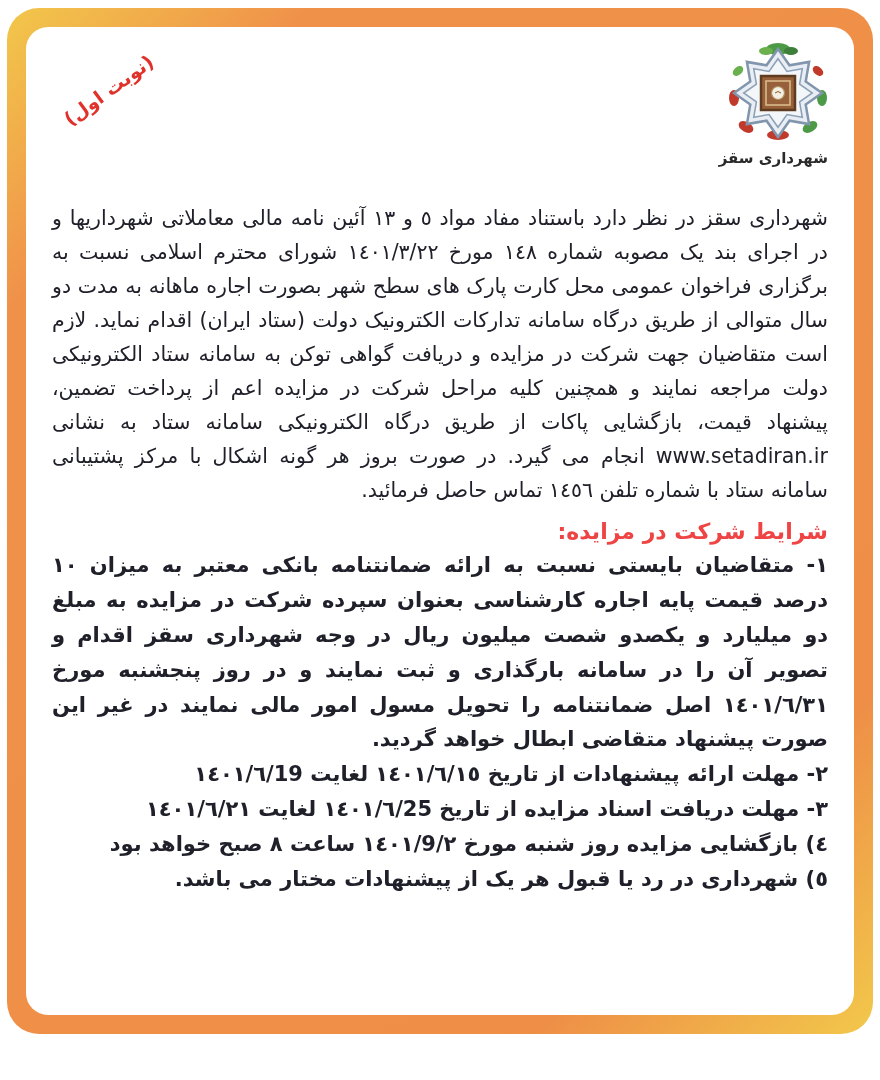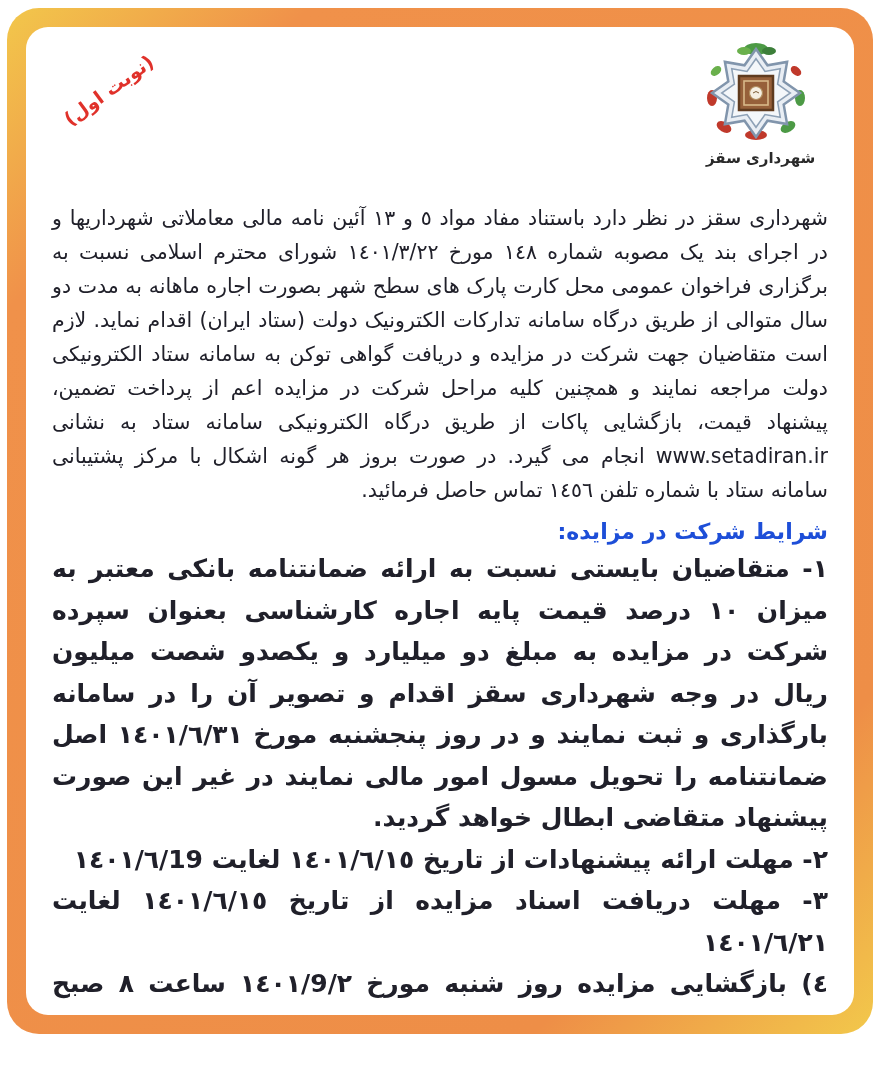--- a/index.html
+++ b/index.html
@@ -27,21 +27,21 @@
   }
   
   .header {
     display: flex;
     align-items: flex-start;
     min-height: 152px;
   }
   .logo-block {
     width: 122px;
     flex: 0 0 122px;
-    text-align: left;
+    text-align: right;
     padding-top: 4px;
   }
   .logo-caption {
     font-size: 15px;
     font-weight: bold;
     color: #2a2a2a;
     margin-top: 2px;
   }
   .titles {
     flex: 1;
@@ -78,26 +78,26 @@
     font-size: 20.5px;
     font-weight: normal;
     color: #20202a;
     line-height: 1.66;
     text-align: justify;
   }
   .conditions-heading {
     margin-top: 8px;
     font-size: 22px;
     font-weight: bold;
-    color: #1d4ed8;
+    color: #ef4444;
     line-height: 1.5;
   }
   .condition-item {
     margin: 0;
-    font-size: 25px;
+    font-size: 21px;
     font-weight: bold;
     color: #20202a;
     line-height: 1.66;
     text-align: justify;
   }
 </style>
 </head>
 <body>
 
 <div class="ad-frame">
@@ -137,18 +137,18 @@
         <div class="logo-caption">شهرداری سقز</div>
       </div>
     </div>
 
     <div class="body-paragraph">شهرداری سقز در نظر دارد باستناد مفاد مواد ٥ و ١٣ آئین نامه مالی معاملاتی شهرداریها و در اجرای بند یک مصوبه شماره ١٤٨ مورخ ١٤٠١/٣/٢٢ شورای محترم اسلامی نسبت به برگزاری فراخوان عمومی محل کارت پارک های سطح شهر بصورت اجاره ماهانه به مدت دو سال متوالی از طریق درگاه سامانه تدارکات الکترونیک دولت (ستاد ایران) اقدام نماید. لازم است متقاضیان جهت شرکت در مزایده و دریافت گواهی توکن به سامانه ستاد الکترونیکی دولت مراجعه نمایند و همچنین کلیه مراحل شرکت در مزایده اعم از پرداخت تضمین، پیشنهاد قیمت، بازگشایی پاکات از طریق درگاه الکترونیکی سامانه ستاد به نشانی www.setadiran.ir انجام می گیرد. در صورت بروز هر گونه اشکال با مرکز پشتیبانی سامانه ستاد با شماره تلفن ١٤٥٦ تماس حاصل فرمائید.</div>
 
     <div class="conditions-heading">شرایط شرکت در مزایده:</div>
 
     <p class="condition-item">١- متقاضیان بایستی نسبت به ارائه ضمانتنامه بانکی معتبر به میزان ١٠ درصد قیمت پایه اجاره کارشناسی بعنوان سپرده شرکت در مزایده به مبلغ دو میلیارد و یکصدو شصت میلیون ریال در وجه شهرداری سقز اقدام و تصویر آن را در سامانه بارگذاری و ثبت نمایند و در روز پنجشنبه مورخ ١٤٠١/٦/٣١ اصل ضمانتنامه را تحویل مسول امور مالی نمایند در غیر این صورت پیشنهاد متقاضی ابطال خواهد گردید.</p>
     <p class="condition-item">٢- مهلت ارائه پیشنهادات از تاریخ  ١٤٠١/٦/١٥  لغایت ١٤٠١/٦/19</p>
-    <p class="condition-item">٣- مهلت دریافت اسناد مزایده از تاریخ  ١٤٠١/٦/١٥  لغایت ١٤٠١/٦/٢١</p>
+    <p class="condition-item">٣- مهلت دریافت اسناد مزایده از تاریخ  ١٤٠١/٦/25  لغایت ١٤٠١/٦/٢١</p>
     <p class="condition-item">٤) بازگشایی مزایده روز شنبه مورخ ١٤٠١/9/٢ ساعت ٨ صبح خواهد بود</p>
     <p class="condition-item">٥) شهرداری در رد یا قبول هر یک از پیشنهادات مختار می باشد.</p>
 
   </div>
 </div>
 
 </body></html>

